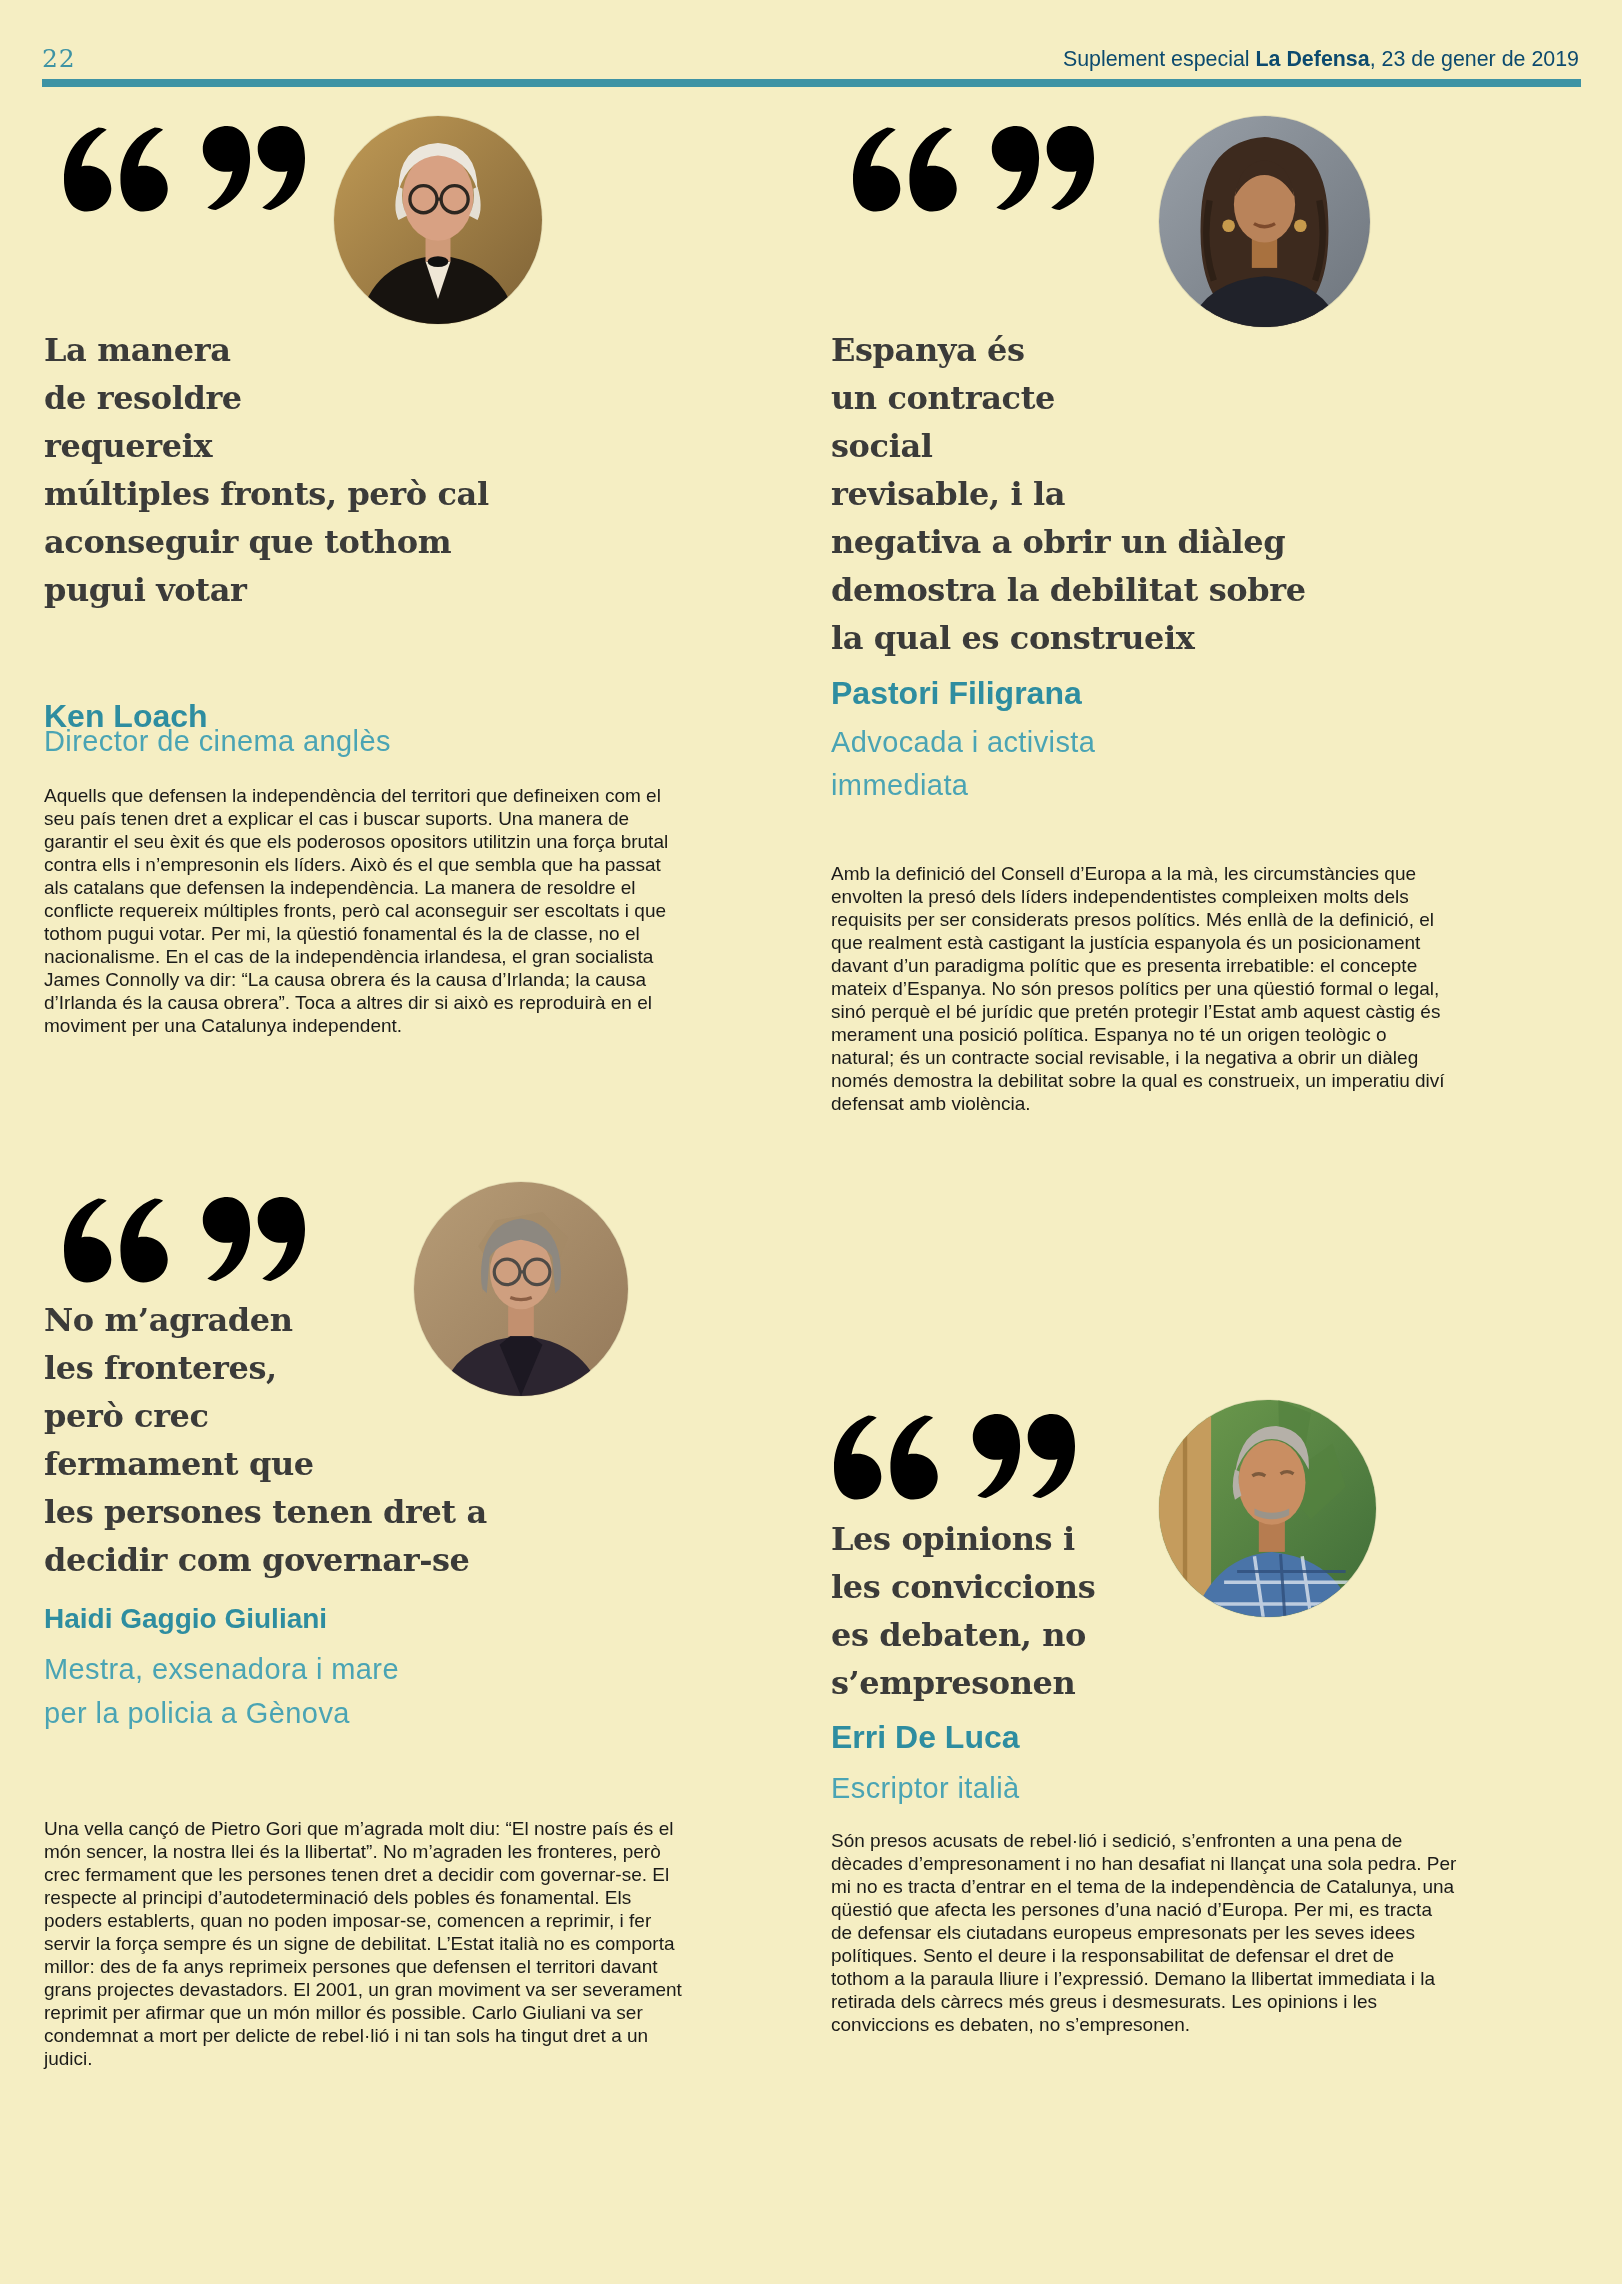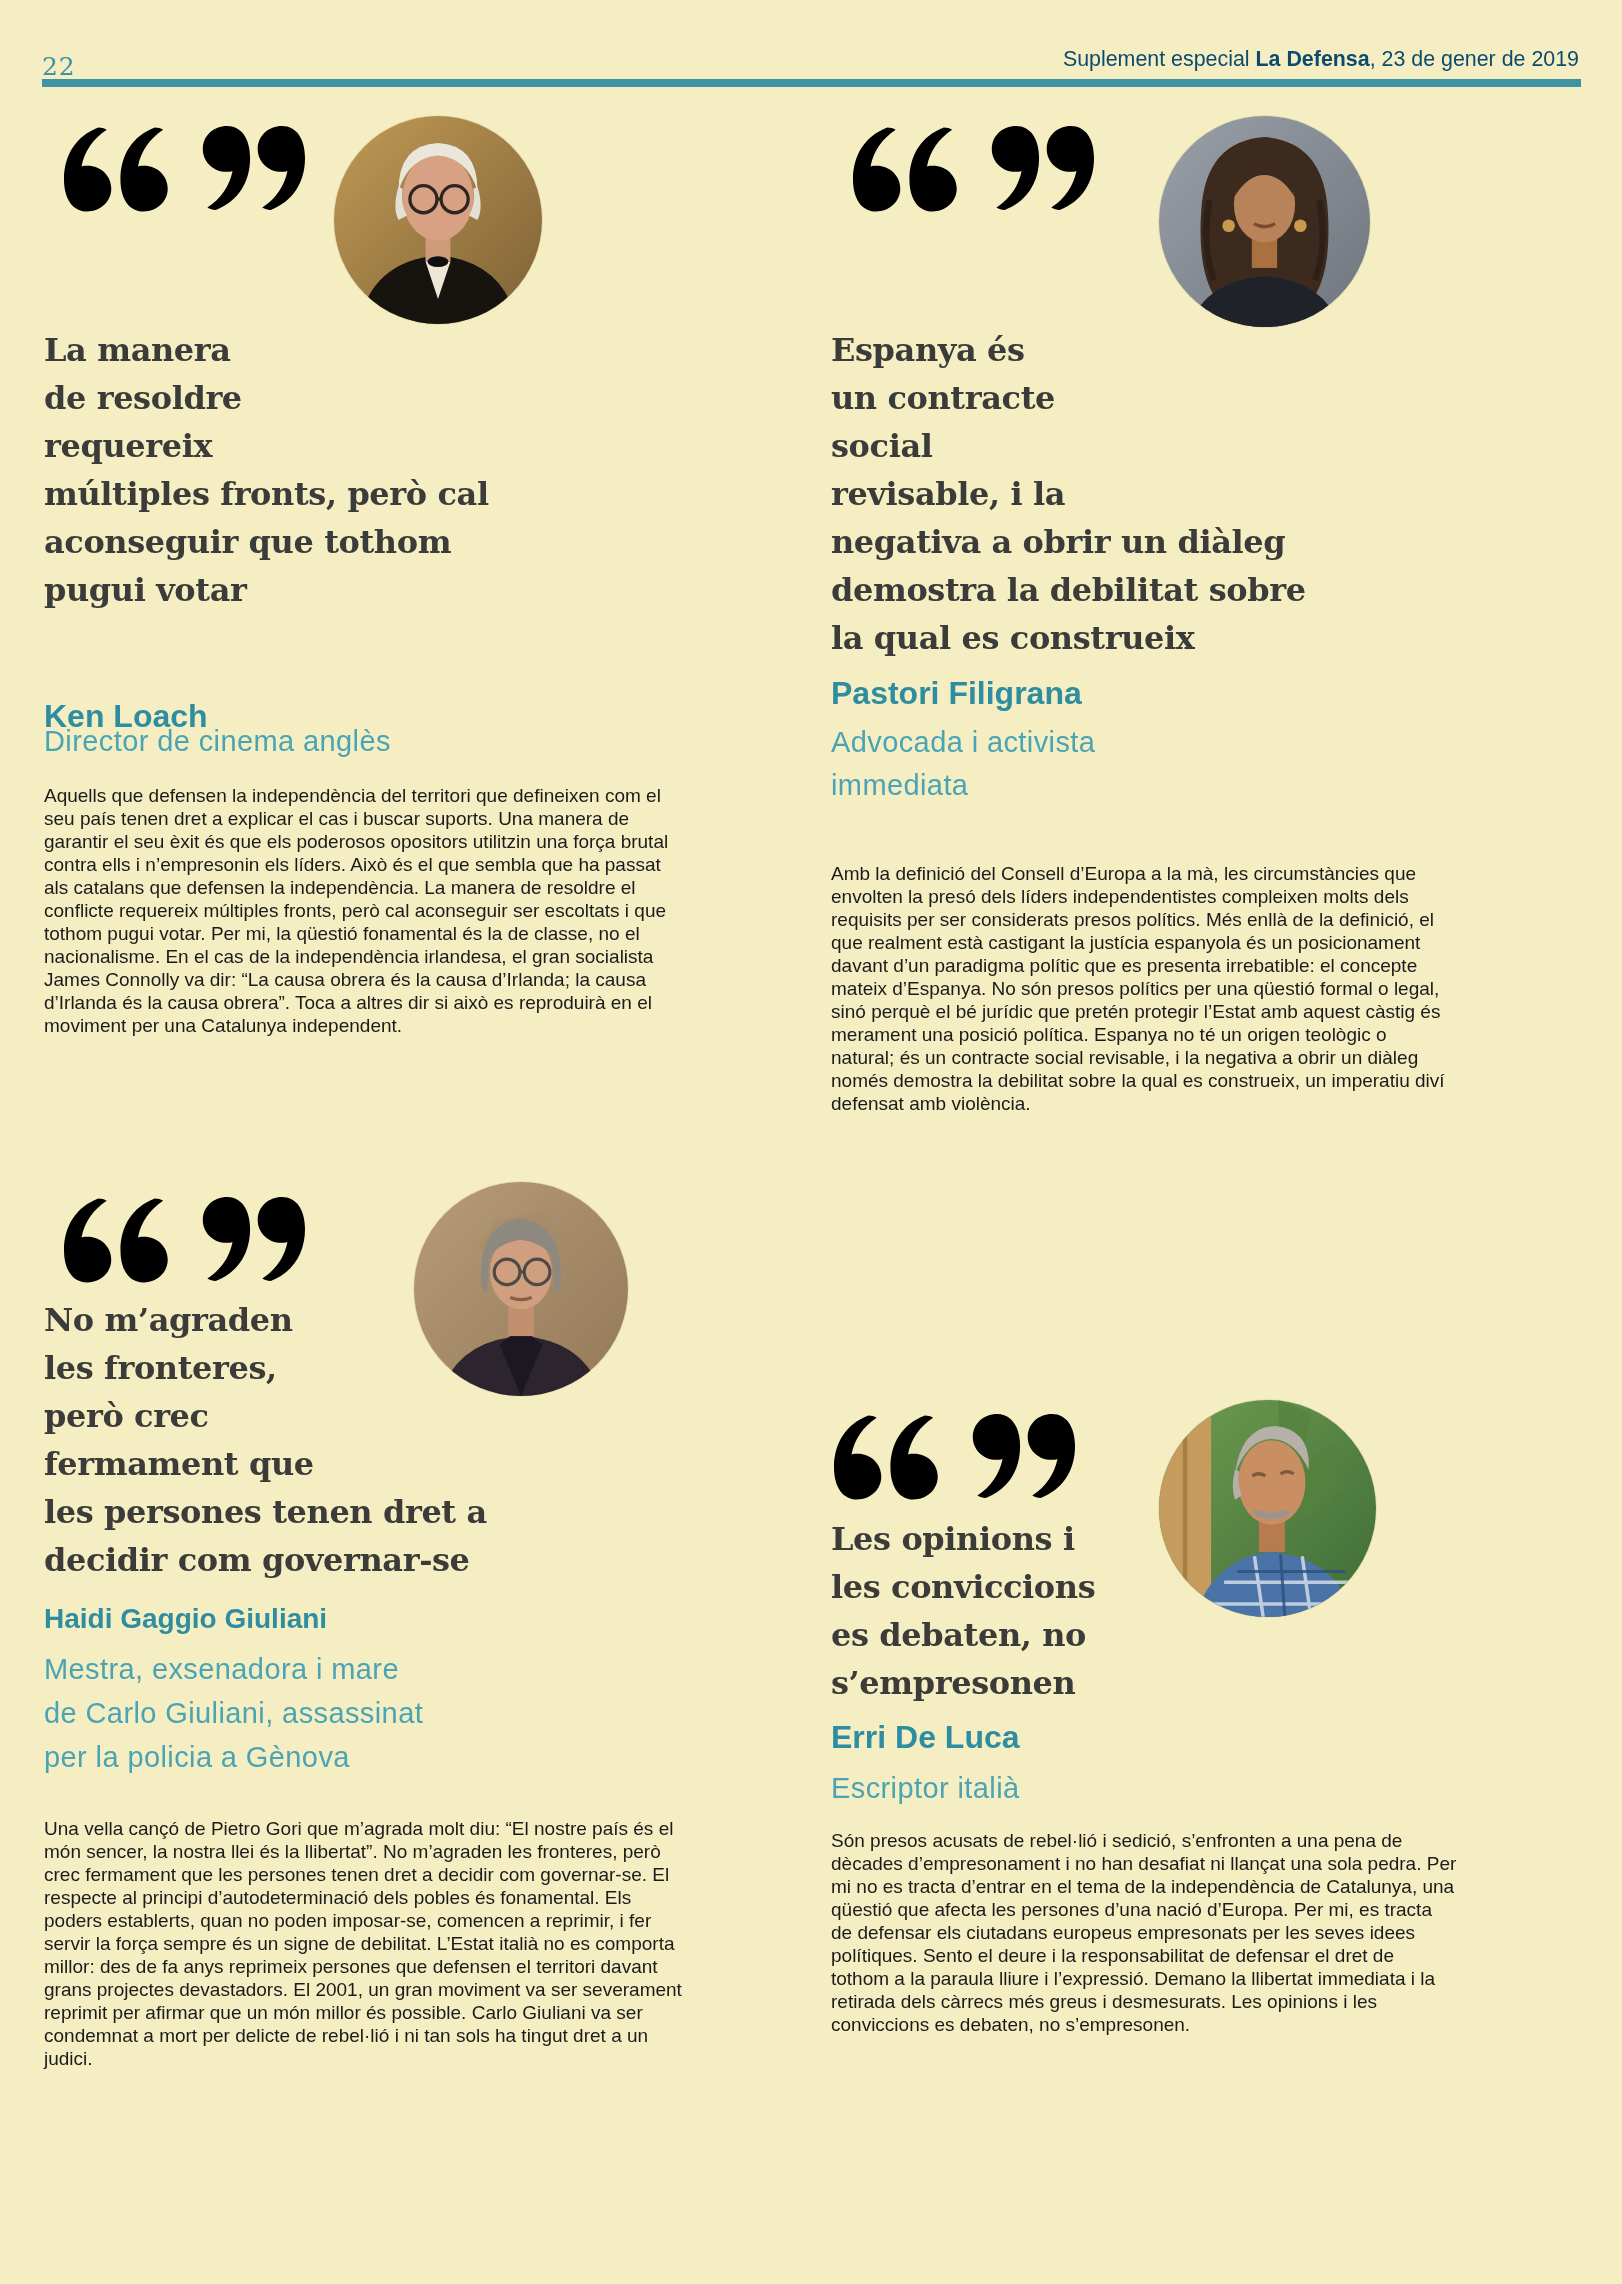--- a/index.html
+++ b/index.html
@@ -5,21 +5,21 @@
   html,body{margin:0;padding:0;}
   .page{
     position:relative;
     width:1623px;height:2284px;
     background:#F5EEC3;
     font-family:"Liberation Sans", sans-serif;
     overflow:hidden;
   }
   
   .pageno{
-    position:absolute;left:42px;top:52px;
+    position:absolute;left:42px;top:44px;
     font-family:"DejaVu Serif", serif;
     font-size:25px;color:#3E93A4;letter-spacing:0.8px;
   }
   .masthead{
     position:absolute;right:44px;top:47px;
     font-size:21.4px;color:#0c4a6e;
   }
   .masthead b{font-weight:bold;}
   .rule{
     position:absolute;left:42px;right:42px;top:79px;height:8.4px;
@@ -229,21 +229,20 @@
       <div>No m’agraden</div>
       <div>les fronteres,</div>
       <div>però crec</div>
       <div>fermament que</div>
       <div>les persones tenen dret a</div>
       <div>decidir com governar-se</div>
     </div>
     <h2 class="name">Haidi Gaggio Giuliani</h2>
     <div class="role">
       <div>Mestra, exsenadora i mare</div>
-      <div>de Carlo Giuliani, assassinat</div>
       <div>per la policia a Gènova</div>
     </div>
     <p class="bodytext">Una vella cançó de Pietro Gori que m’agrada molt diu: “El nostre país és el món sencer, la nostra llei és la llibertat”. No m’agraden les fronteres, però crec fermament que les persones tenen dret a decidir com governar-se. El respecte al principi d’autodeterminació dels pobles és fonamental. Els poders establerts, quan no poden imposar-se, comencen a reprimir, i fer servir la força sempre és un signe de debilitat. L’Estat italià no es comporta millor: des de fa anys reprimeix persones que defensen el territori davant grans projectes devastadors. El 2001, un gran moviment va ser severament reprimit per afirmar que un món millor és possible. Carlo Giuliani va ser condemnat a mort per delicte de rebel·lió i ni tan sols ha tingut dret a un judici.</p>
   </section>
 
   <section class="block b4">
     <svg class="qmarks" viewBox="0 0 318 118" aria-hidden="true">
       <use href="#comma9" transform="rotate(180 32 56)"></use>
       <use href="#comma9" transform="translate(74 0) rotate(180 32 56)"></use>
       <use href="#comma9" transform="translate(182 0)"></use>

